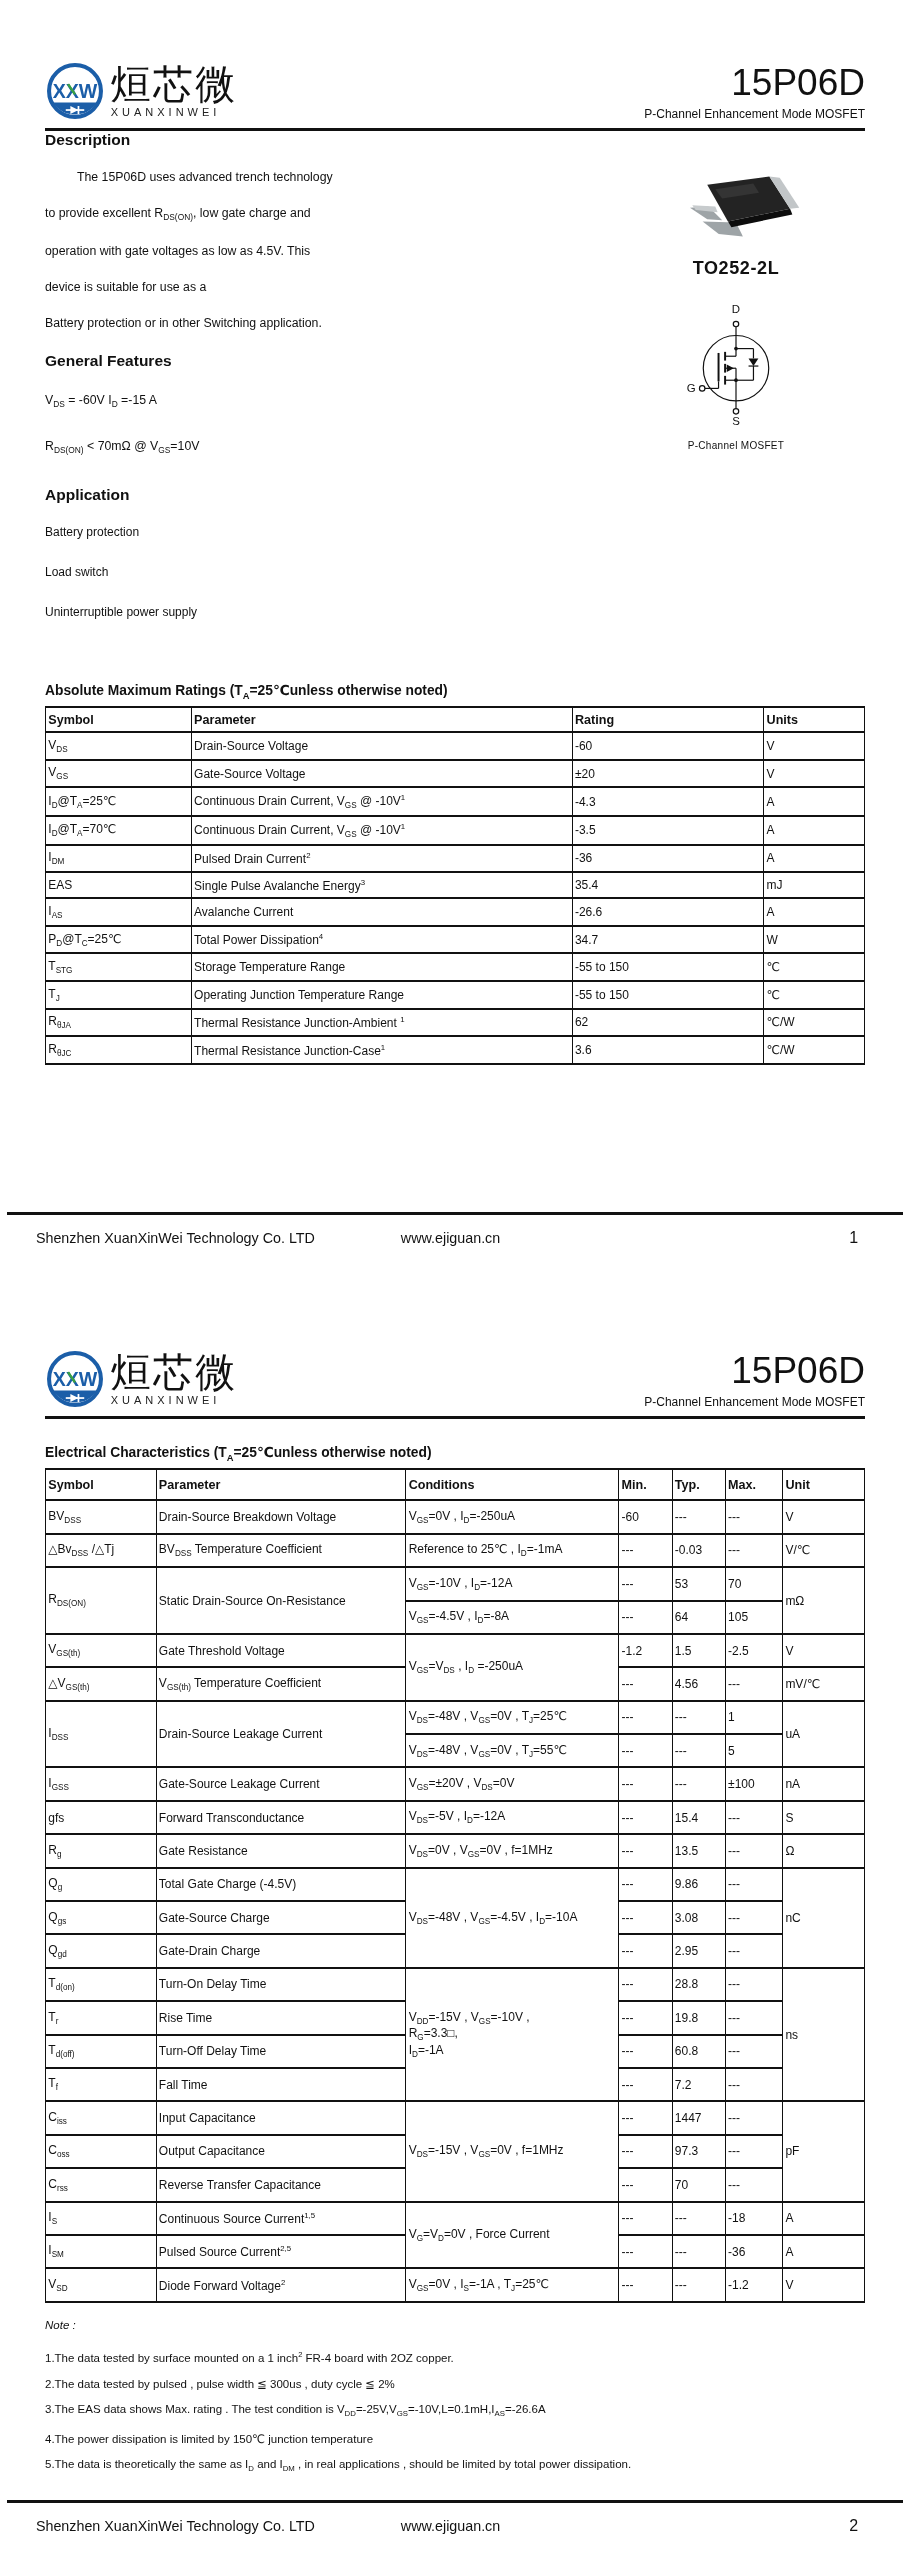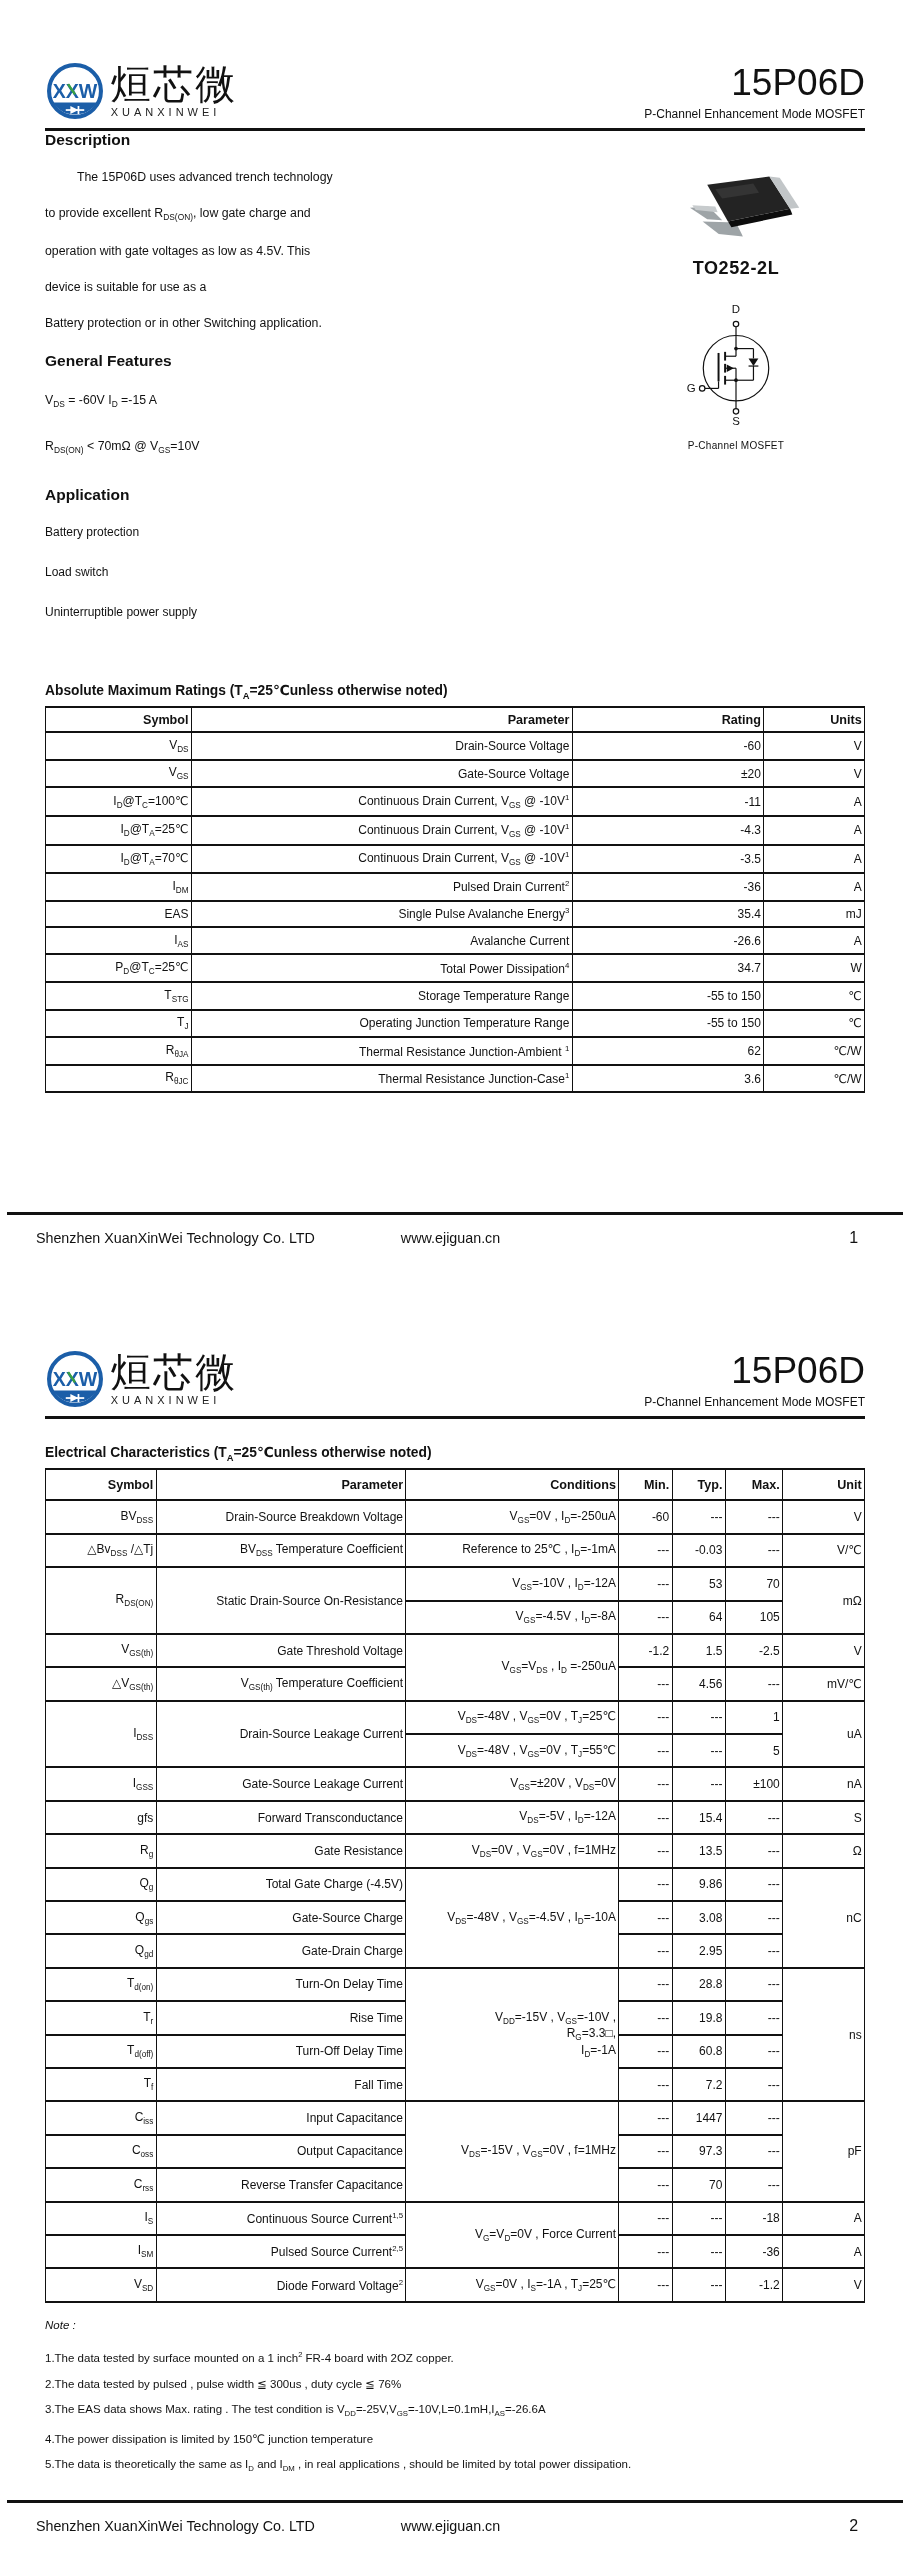--- a/index.html
+++ b/index.html
@@ -33,21 +33,21 @@
   .app-items{margin-top:20.7px;font-size:12px;}
   .app-items>div{margin-bottom:26px;}
   .pkg-photo{margin-top:41px;}
   .pkg-name{font-size:18px;font-weight:bold;margin-top:15px;letter-spacing:0.6px;}
   .mosfet{margin-top:19.5px;}
   .sym-cap{font-size:10px;margin-top:10.3px;letter-spacing:0.3px;}
   
   .tbl-wrap{margin:0 45px;}
   .tbl-title{font-size:13.8px;font-weight:bold;margin:0 0 5.7px 0;}
   .abs-sec{margin-top:37px;}
-  table.dtable{width:100%;border-collapse:collapse;table-layout:fixed;text-align:right;
+  table.dtable{width:100%;border-collapse:collapse;table-layout:fixed;text-align:left;
     border:1.7px solid #111;}
   table.dtable th,table.dtable td{border:1.1px solid #111;border-top-width:2.3px;
     border-bottom-width:2.3px;font-size:12px;padding:4.6px 2.3px;white-space:pre-line;}
   table.dtable th{font-weight:bold;font-size:12.6px;}
   table.elec th,table.elec td{padding:7.5px 2.3px;}
   sub{font-size:68%;}
   sup{font-size:65%;}
   
   .notes{margin:16px 45px 0 45px;font-size:11.5px;}
   .note-head{margin-bottom:19px;font-style:italic;}
@@ -188,26 +188,20 @@
             <td>-60</td>
             <td>V</td>
           </tr>
           <tr>
             <td>V<sub>GS</sub></td>
             <td>Gate-Source Voltage</td>
             <td>±20</td>
             <td>V</td>
           </tr>
           <tr>
-            <td>I<sub>D</sub>@T<sub>C</sub>=100℃</td>
-            <td>Continuous Drain Current, V<sub>GS</sub> @ -10V<sup>1</sup></td>
-            <td>-11</td>
-            <td>A</td>
-          </tr>
-          <tr>
             <td>I<sub>D</sub>@T<sub>A</sub>=25℃</td>
             <td>Continuous Drain Current, V<sub>GS</sub> @ -10V<sup>1</sup></td>
             <td>-4.3</td>
             <td>A</td>
           </tr>
           <tr>
             <td>I<sub>D</sub>@T<sub>A</sub>=70℃</td>
             <td>Continuous Drain Current, V<sub>GS</sub> @ -10V<sup>1</sup></td>
             <td>-3.5</td>
             <td>A</td>
@@ -514,21 +508,21 @@
             <td>V</td>
           </tr>
         </tbody>
       </table>
   </div>
 
   <div class="notes">
     <div class="note-head">Note :</div>
     <div class="note-items">
         <div class="note-line">1.The data tested by surface mounted on a 1 inch<sup>2</sup> FR-4 board with 2OZ copper.</div>
-        <div class="note-line">2.The data tested by pulsed , pulse width ≦ 300us , duty cycle ≦ 76%</div>
+        <div class="note-line">2.The data tested by pulsed , pulse width ≦ 300us , duty cycle ≦ 2%</div>
         <div class="note-line">3.The EAS data shows Max. rating . The test condition is V<sub>DD</sub>=-25V,V<sub>GS</sub>=-10V,L=0.1mH,I<sub>AS</sub>=-26.6A</div>
         <div class="note-line">4.The power dissipation is limited by 150℃  junction temperature</div>
         <div class="note-line">5.The data is theoretically the same as I<sub>D</sub> and I<sub>DM</sub> , in real applications , should be limited by total power dissipation.</div>
       </div>
   </div>
 
   <footer class="ftr">
     <span class="co">Shenzhen XuanXinWei Technology Co. LTD</span>
     <span class="web">www.ejiguan.cn</span>
     <span class="pg">2</span>

